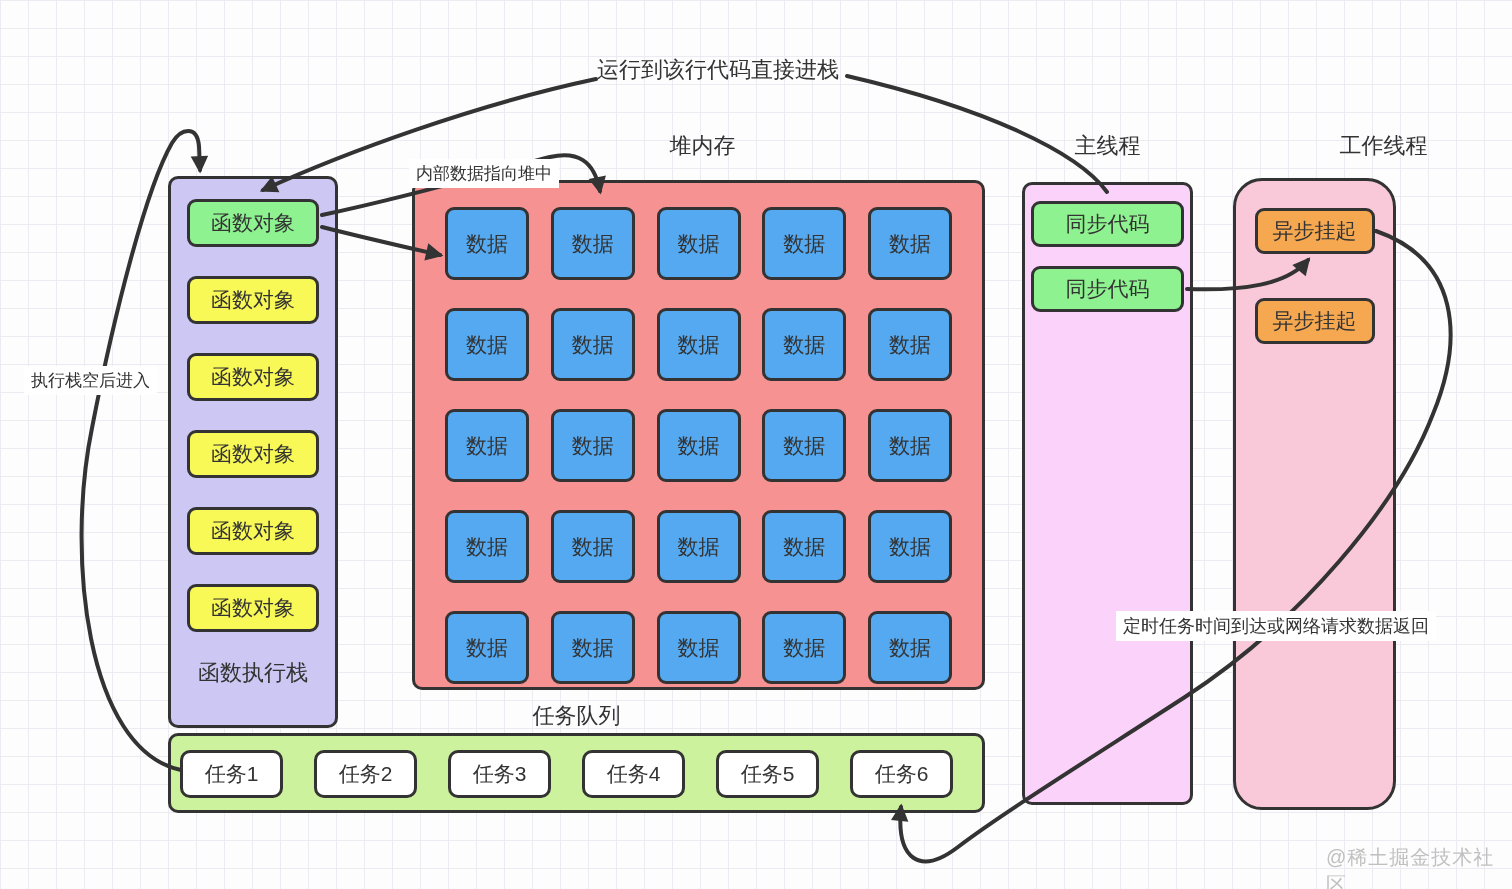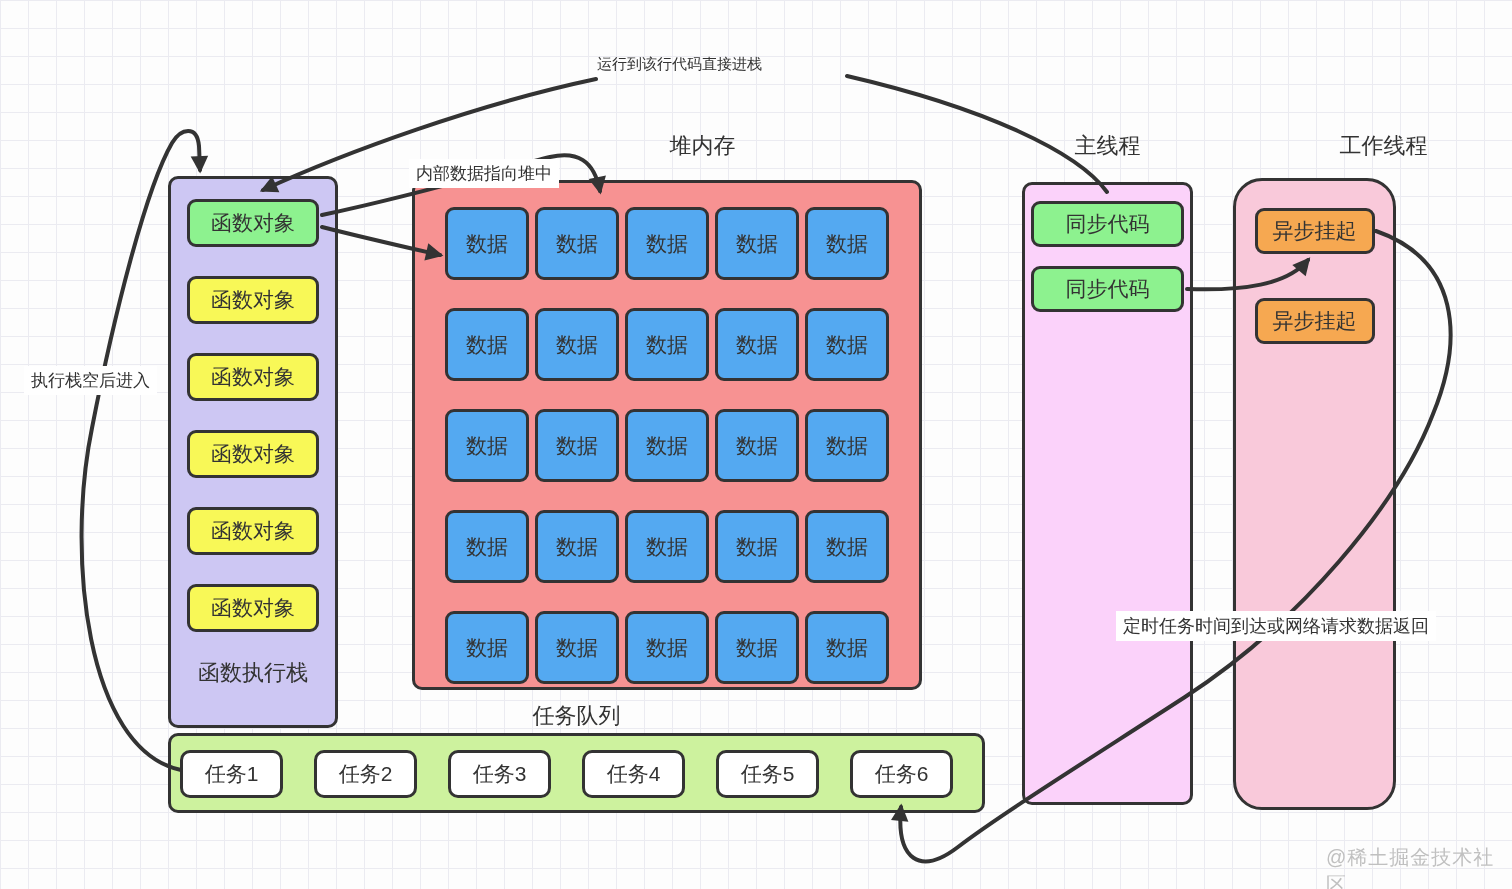--- a/index.html
+++ b/index.html
@@ -27,21 +27,21 @@
   .pill[data-color="orange"]{background:var(--orange);}
   .pill[data-color="blue"]{background:var(--blue);}
   .pill[data-color="white"]{background:var(--task_bg);}
 
   
   #stack{left:168px;top:176px;width:170px;height:552px;background:var(--stack_bg);
          display:flex;flex-direction:column;gap:29px;padding:20px 0 10px;align-items:center;}
   #stack .pill{width:132px;height:48px;}
 
   
-  #heap{left:412px;top:180px;width:510px;height:510px;background:var(--heap_bg);
+  #heap{left:412px;top:180px;width:573px;height:510px;background:var(--heap_bg);
         display:grid;grid-template-columns:repeat(5,84px);grid-auto-rows:73px;
         row-gap:28px;padding:24px 30px;justify-content:space-between;align-content:start;}
   #heap .pill{width:84px;height:73px;}
 
   
   #main-thread{left:1022px;top:182px;width:171px;height:623px;background:var(--main_bg);
         display:flex;flex-direction:column;gap:19px;padding:16px 0;align-items:center;}
   #main-thread .pill{width:153px;height:46px;}
 
   
@@ -55,21 +55,21 @@
   #task-queue .pill{width:103px;height:48px;border-radius:10px;}
 
   .heading{position:absolute;font-size:22px;font-weight:400;text-align:center;z-index:1;}
   #heap-title{left:412px;width:581px;top:131px;}
   #main-title{left:1022px;width:171px;top:131px;}
   #worker-title{left:1302px;width:163px;top:131px;}
   #queue-title{left:168px;width:817px;top:701px;}
 
   .note{position:absolute;font-size:17px;font-weight:500;z-index:3;white-space:nowrap;}
   .note.masked{background:#ffffff;padding:3px 7px;}
-  #note-top{left:597px;top:55px;font-size:15px;}
+  #note-top{left:597px;top:55px;font-size:22px;}
   #note-stack-enter{left:24px;top:366px;}
   #note-heap-pointer{left:409px;top:159px;}
   #note-timer{left:1116px;top:611px;font-size:18px;}
 
   #watermark{position:absolute;left:1326px;top:844px;font-size:20px;font-weight:500;
              color:var(--watermark);z-index:4;letter-spacing:1px;}
 
   svg.arrows{position:absolute;left:0;top:0;z-index:2;}
   svg.arrows path.link{fill:none;stroke:var(--line);stroke-width:4;stroke-linecap:round;}
   #ah path{fill:var(--line);}

